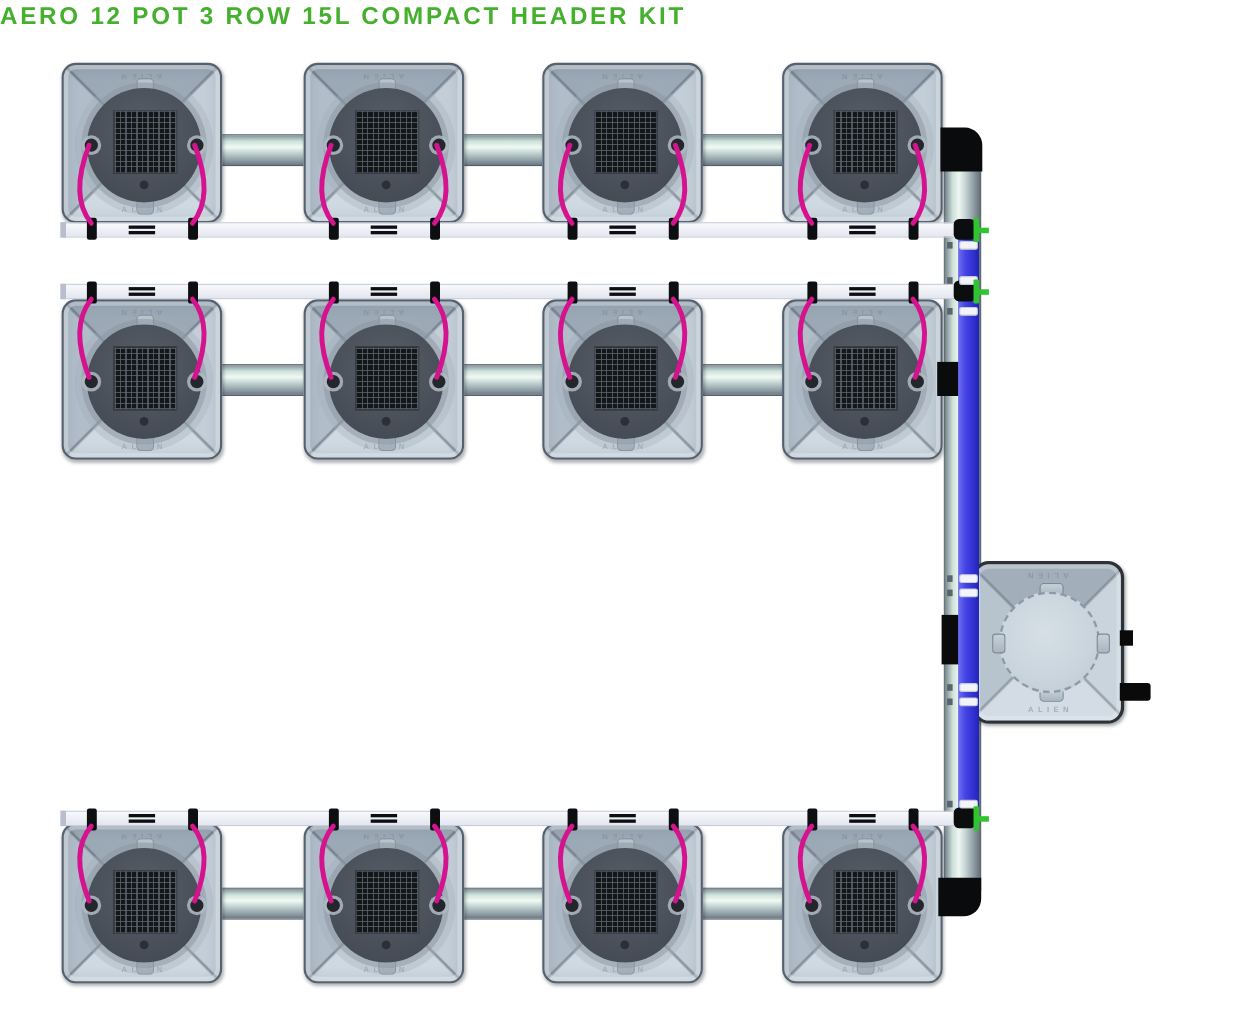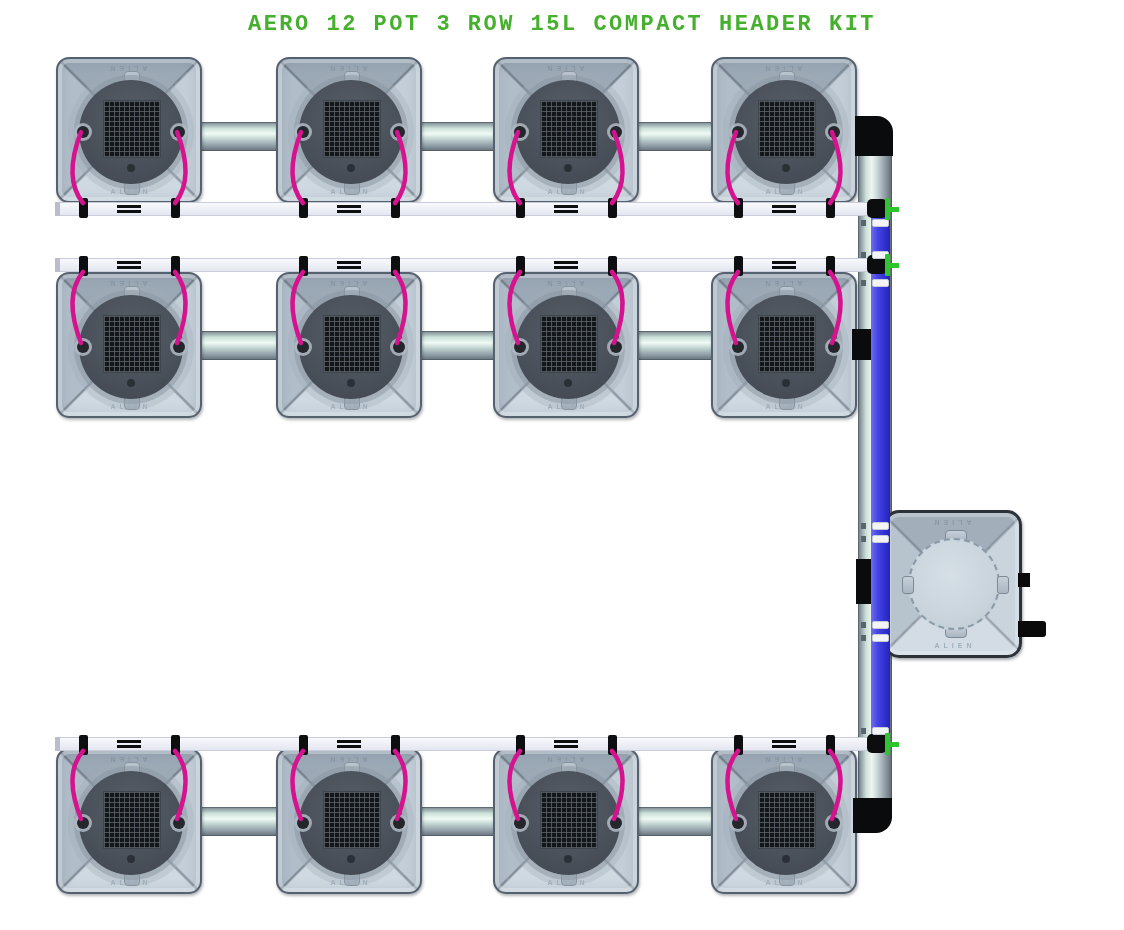--- a/index.html
+++ b/index.html
@@ -1,20 +1,20 @@
 <!DOCTYPE html>
 <html style="--title: #45b02d; --valve: #2ec52e; --blue: #3232d4; --bg: #ffffff;"><head>
 <meta charset="utf-8">
 <style>
   html,body{margin:0;padding:0;background:#fff;font-family:"Liberation Sans",sans-serif;}
   #canvas{position:relative;width:1124px;height:930px;background:var(--bg,#fff);overflow:hidden;}
 
   
-  .kit-title{position:absolute;top:12px;left:0;width:100%;text-align:center;
-    font-size:22px;font-weight:bold;letter-spacing:2.5px;color:var(--title,#45b02d);z-index:10;font-family:Liberation Mono, monospace;}
+  .kit-title{position:absolute;top:2px;left:0;width:100%;
+    font-size:22px;font-weight:bold;letter-spacing:2.5px;color:var(--title,#45b02d);z-index:10;}
 
   
   .hpipe{position:absolute;height:27px;z-index:1;
     background:linear-gradient(180deg,#86939b 0%,#cde2da 20%,#f0faf5 40%,#c5d7d4 58%,#909ea7 84%,#6d7982 100%);
     border-top:1px solid #5f6b73;border-bottom:1px solid #566069;}
 
   
   .pot{position:absolute;width:146px;height:146px;box-sizing:border-box;z-index:2;
     border:2px solid #566170;border-radius:13px;
     background:

